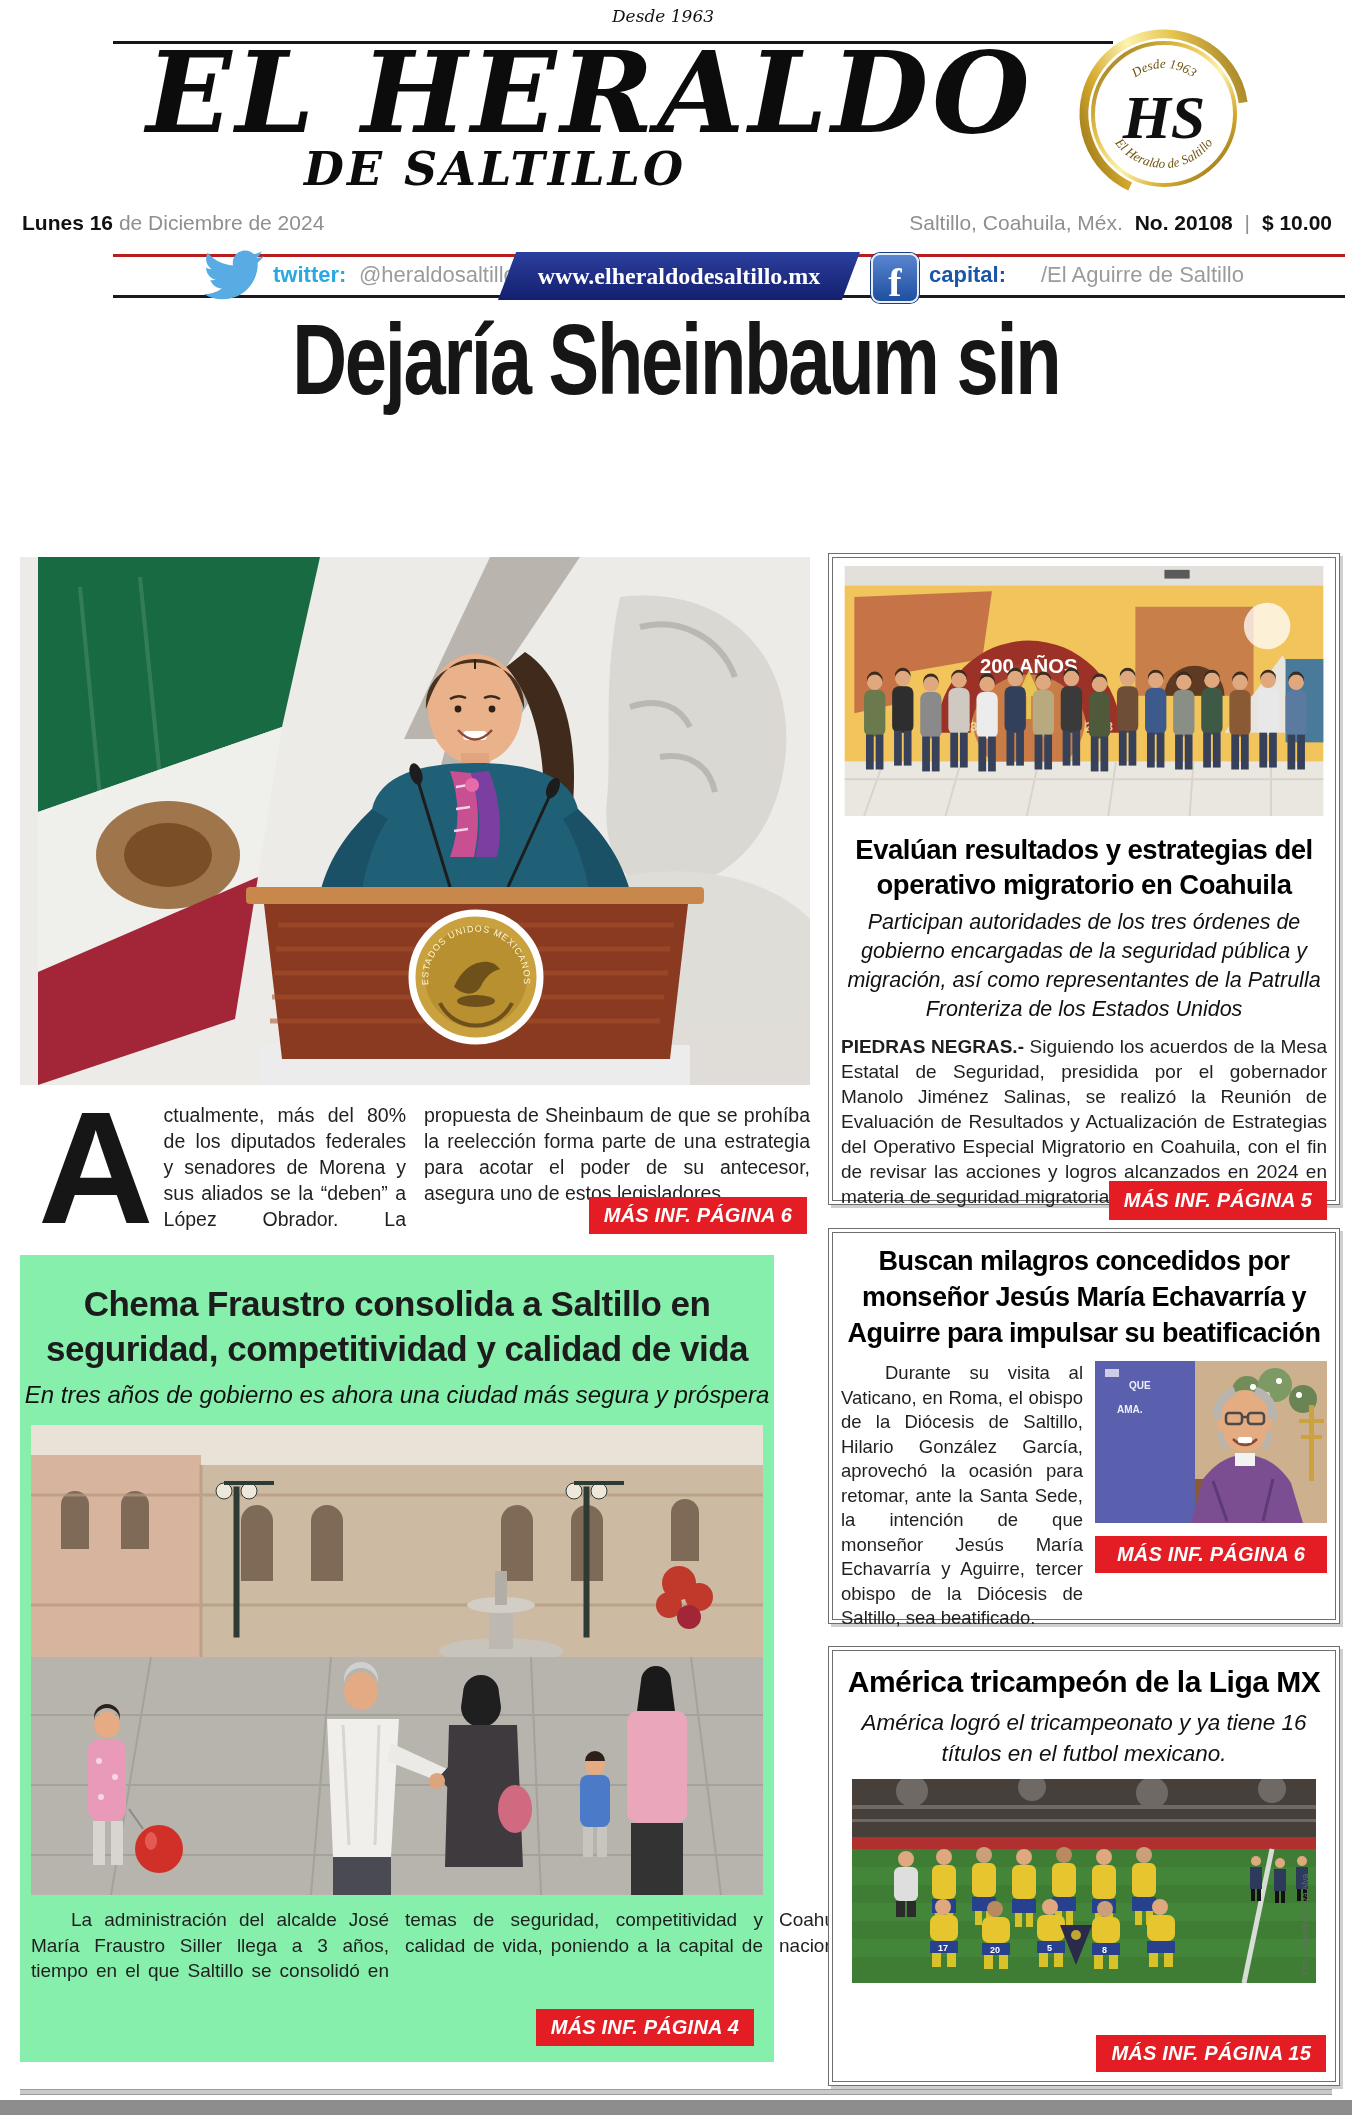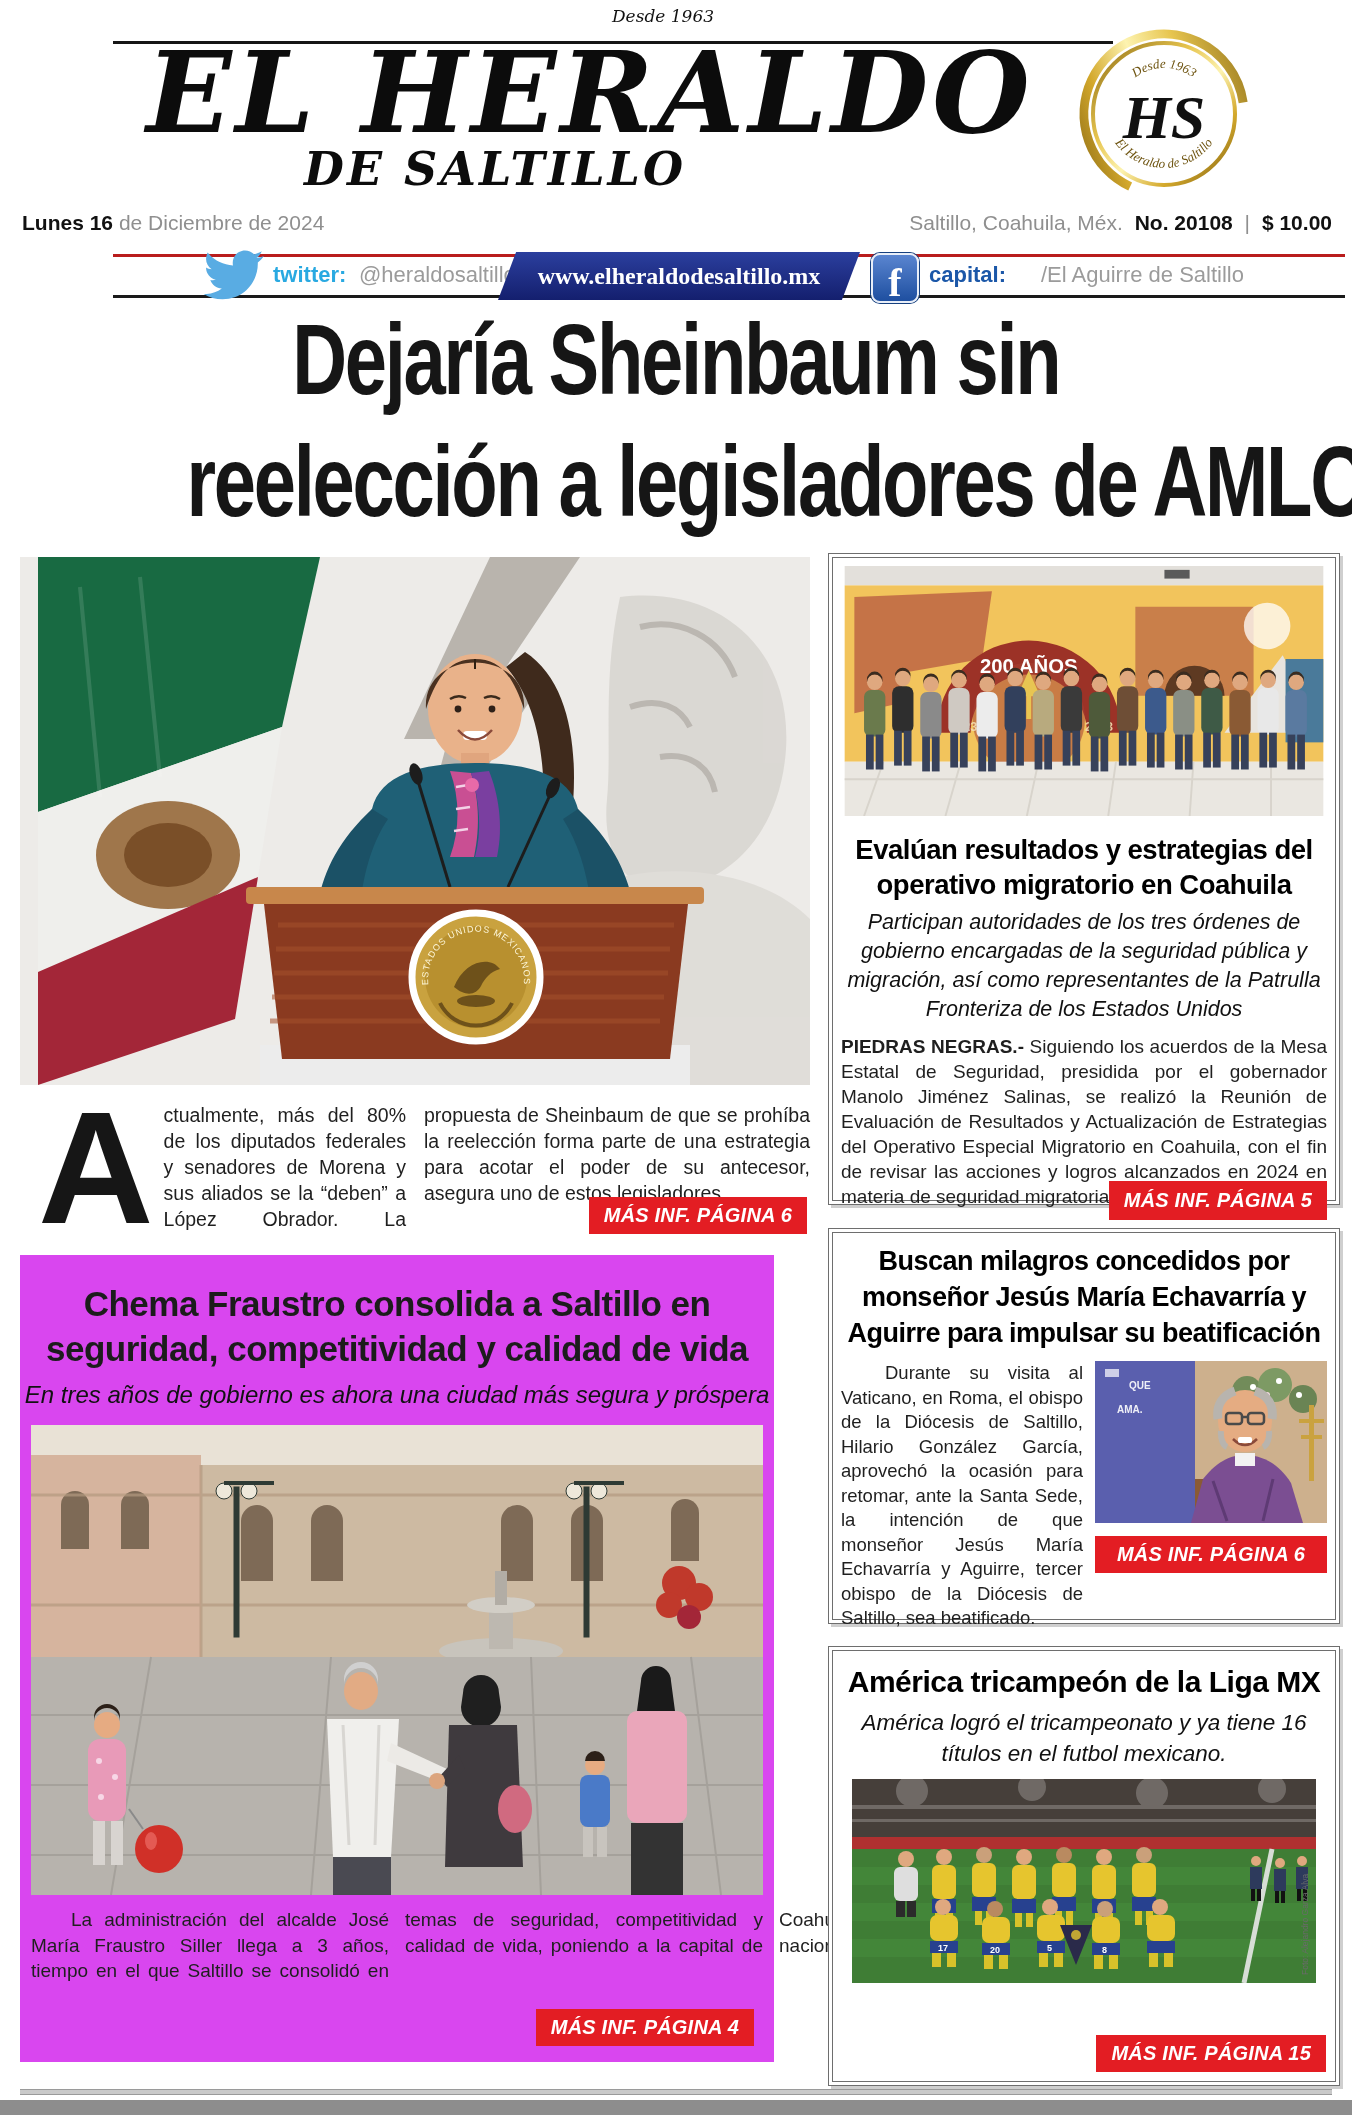--- a/index.html
+++ b/index.html
@@ -81,21 +81,21 @@
   .box-bishop .col-text{flex:1;font-size:18.5px;line-height:24.5px;text-align:justify;text-indent:44px;}
   .box-bishop .col-side{width:232px;}
   .badge-bishop{display:block;text-align:center;margin-top:9px;}
 
   .box-america{top:1646px;height:440px;}
   .box-america .rbox-title{font-size:30px;line-height:38px;margin-top:4px;}
   .box-america .rbox-sub{font-size:22.5px;line-height:31px;margin-top:6px;}
   .badge-america{position:absolute;right:13px;bottom:13px;}
 
   
-  .graybox{position:absolute;left:20px;top:1255px;width:754px;height:807px;background:#d946ef;}
+  .graybox{position:absolute;left:20px;top:1255px;width:754px;height:807px;background:#86efac;}
   .graybox .g-title{padding-top:26px;font-size:35px;line-height:45px;font-weight:bold;
                     text-align:center;color:#1c1c1c;letter-spacing:-.5px;}
   .graybox .g-sub{font-style:italic;font-size:24px;text-align:center;margin-top:10px;color:#111;}
   .graybox .g-photo{display:block;margin:16px auto 0;}
   .graybox .g-caption{width:732px;margin:12px auto 0;columns:2;column-gap:16px;column-fill:auto;
                       height:84px;font-size:19px;line-height:25.5px;text-align:justify;
                       text-indent:40px;color:#1f1f1f;}
   .badge-chema{position:absolute;right:20px;bottom:16px;}
 
   
@@ -157,21 +157,20 @@
     </div>
     <div class="fb-icon">
         <span>f</span>
       </div>
     <span class="fb-label">capital:</span>
     <span class="fb-handle">/El Aguirre de Saltillo</span>
   </div>
 
   <div class="headline">
     <div class="hl"><span>Dejaría Sheinbaum sin</span></div>
-    <div class="hl"><span>reelección a legisladores de AMLO</span></div>
   </div>
 
   <div class="photo-lead">
     <svg viewBox="0 0 790 528" width="790" height="528">
       <rect width="790" height="528" fill="#edebe8"></rect>
       <path d="M470,0 L560,0 L478,122 L524,122 L388,332 L428,182 L384,182 Z" fill="#a7a29a" opacity=".75"></path>
       <g opacity=".6">
         <path d="M600,40 C700,28 772,92 766,192 C760,282 702,332 642,332 C602,332 582,292 587,242 C592,192 582,122 600,40 Z" fill="#cfccc6"></path>
         <path d="M620,70 C660,60 700,80 715,120 M610,150 C640,140 660,150 670,170 M640,200 C670,195 690,210 695,235" stroke="#9a958d" fill="none" stroke-width="6"></path>
         <path d="M560,332 C640,300 740,312 790,362 L790,528 L560,528 Z" fill="#d7d4cf"></path>

